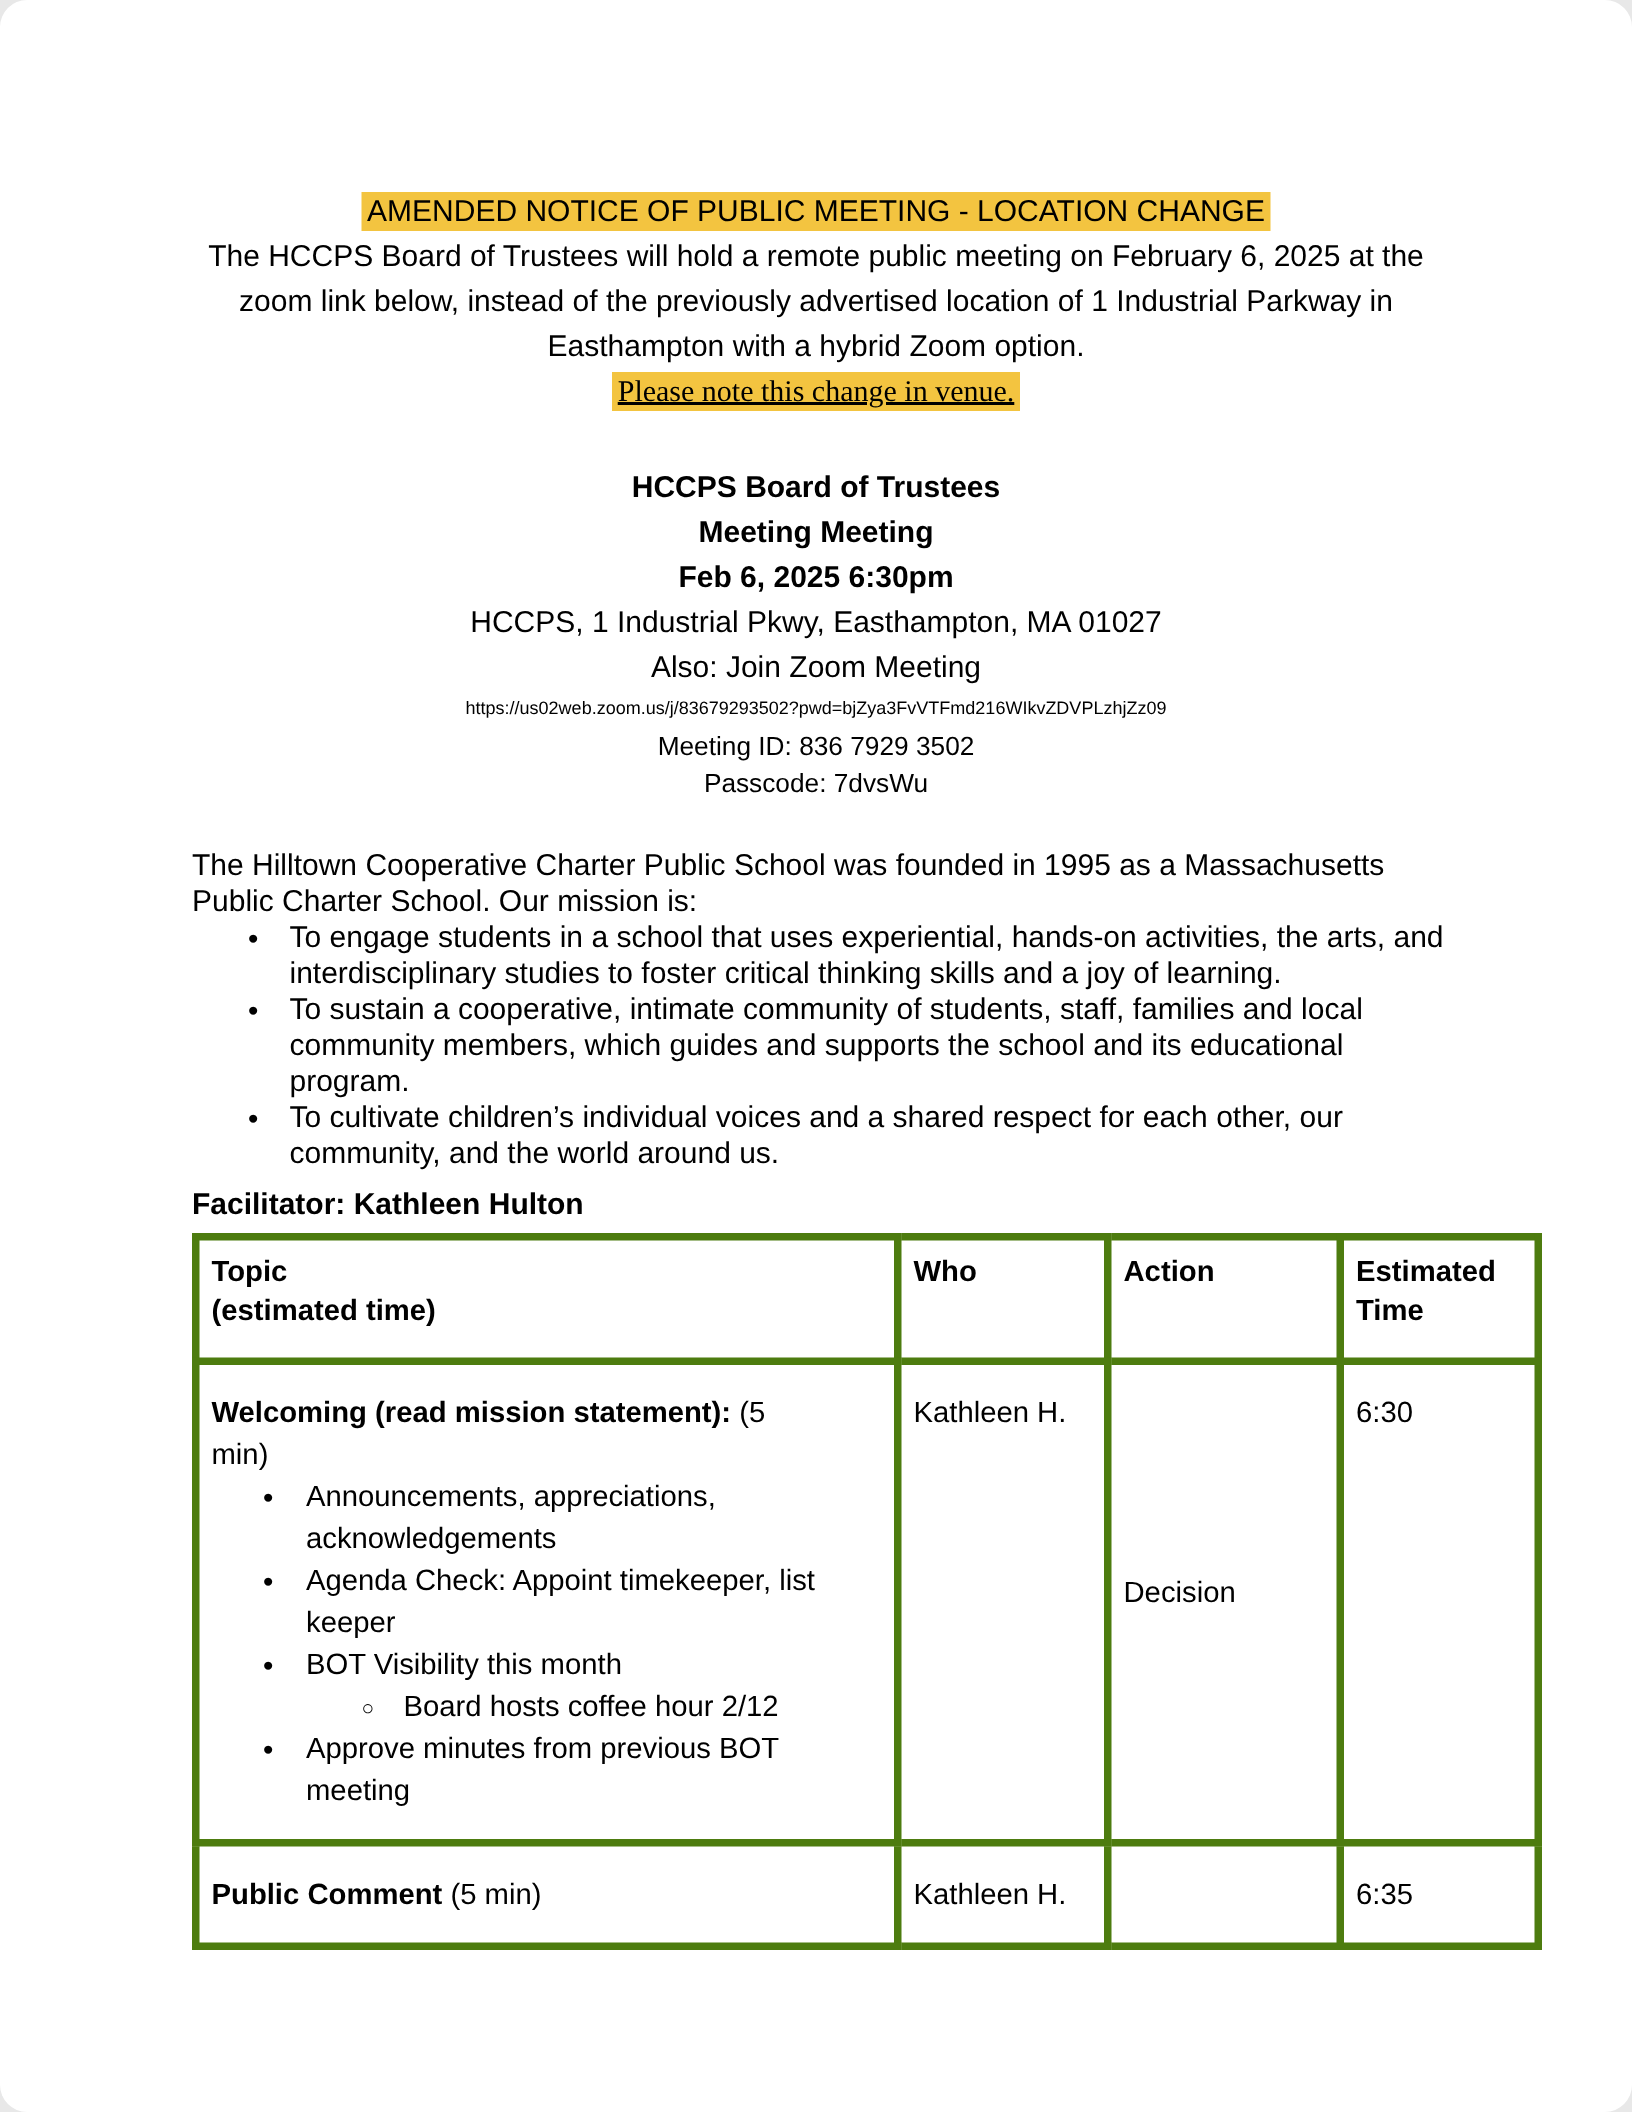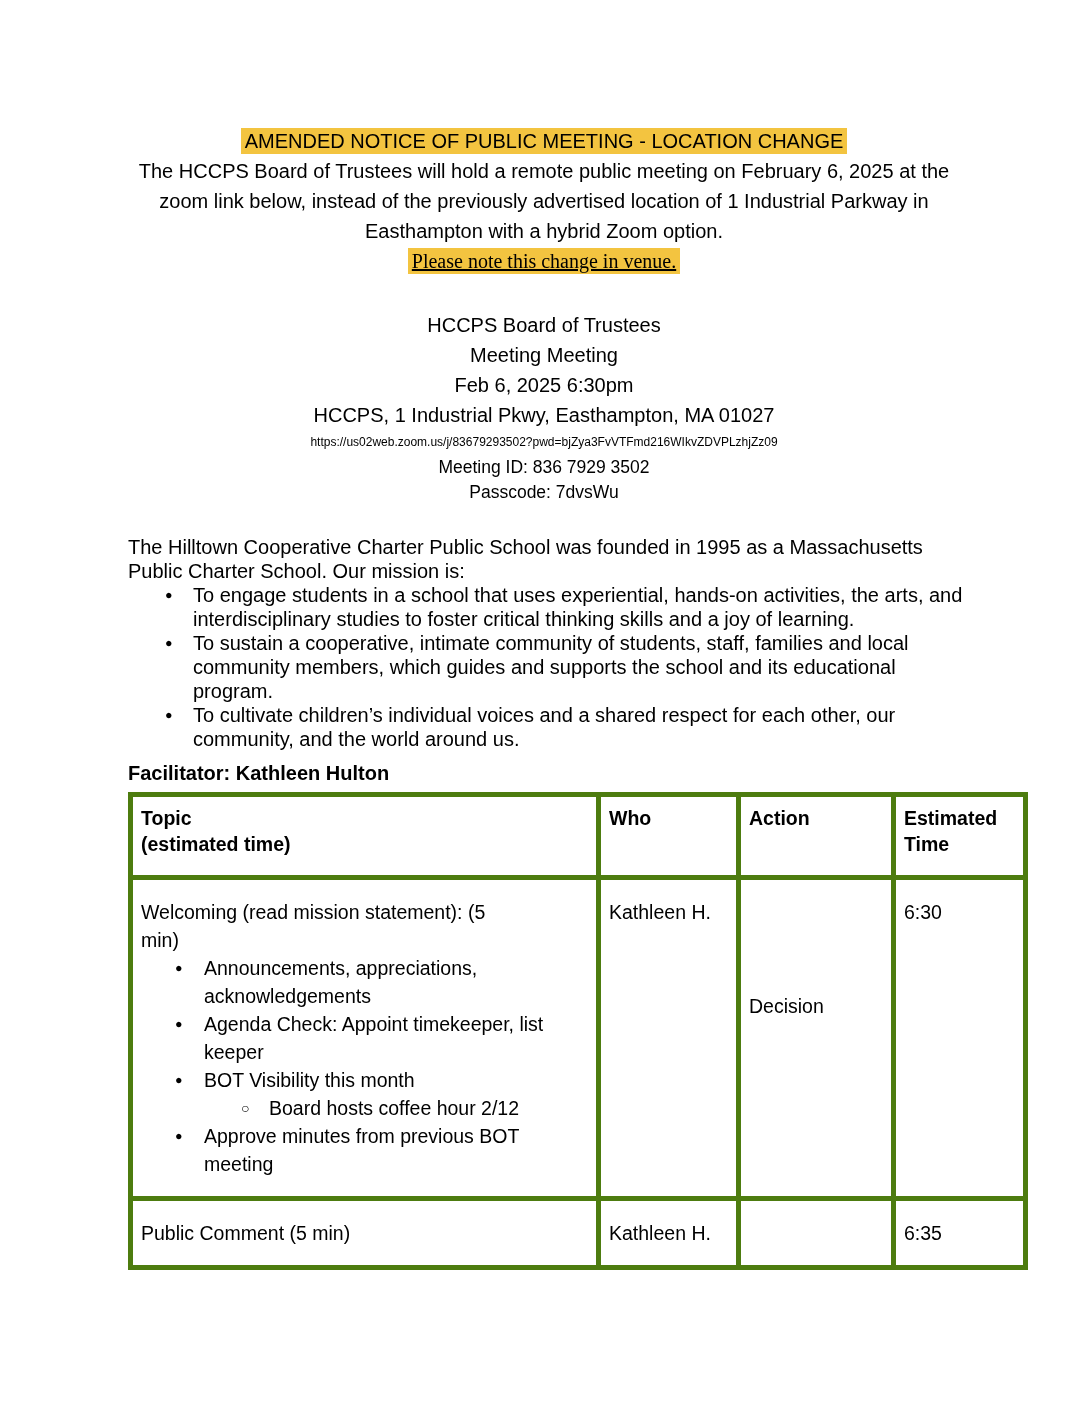--- a/index.html
+++ b/index.html
@@ -5,31 +5,32 @@
   :root { --hl: #F3C440; --ink: #000000; --bg: #FFFFFF; }
   * { box-sizing: border-box; }
   html, body { margin: 0; padding: 0; background: #e8e8e8; }
   .page {
     width: 1088px; height: 1408px; margin: 0 auto;
     background: var(--bg); color: var(--ink);
     font-family: "Liberation Sans", "DejaVu Sans", sans-serif;
     font-size: 20px;
     padding: 126px 65px 0 128px;
     overflow: hidden;
+    border-radius: 18px;
   }
   .text-col { width: 832px; }
 
   
   .notice { text-align: center; line-height: 30px; }
   .hl { background: var(--hl); padding: 2px 4px; }
   .underlined { text-decoration: underline; font-family: Liberation Serif, serif; }
 
   
   .meeting-header { text-align: center; line-height: 30px; margin-top: 34px; }
-  .bold { font-weight: normal; text-align: center; }
+  .bold { font-weight: bold; text-align: center; }
   .mh-url { font-size: 12px; line-height: 25px; }
   .mh-small { font-size: 17.5px; line-height: 25px; }
 
   
   .mission { margin-top: 30px; line-height: 24px; width: 840px; }
   .m-bullet { display: flex; padding-left: 37px; }
   .m-bullet .glyph { width: 28px; flex: none; font-size: 12.5px; line-height: 24px; }
 
   
   .facilitator { margin-top: 10px; line-height: 25px; font-weight: bold; }
@@ -46,21 +47,21 @@
   }
   table.agenda th { font-weight: bold; line-height: 26px; padding-top: 8px; }
   tr.h-row { height: 73px; }
   tr.row-main { height: 233px; }
   tr.row-last { height: 42px; }
   .pre { white-space: pre-wrap; }
   .t-bullet1 { display: flex; padding-left: 34px; }
   .t-bullet1 .glyph { width: 29px; flex: none; font-size: 12.5px; line-height: 28px; }
   .t-bullet2 { display: flex; padding-left: 100px; }
   .t-bullet2 .glyph { width: 28px; flex: none; font-size: 14px; line-height: 28px; }
-  .decision-offset { margin-top: 94px; }
+  .decision-offset { margin-top: 120px; }
 </style>
 </head>
 <body>
 
 <div class="page">
 
   <div class="notice text-col">
     <div>
       <span class="hl">AMENDED NOTICE OF PUBLIC MEETING - LOCATION CHANGE</span>
     </div>
@@ -68,20 +69,21 @@
     <div>
       <span class="hl underlined">Please note this change in venue.</span>
     </div>
   </div>
 
   <div class="meeting-header text-col">
     <div class="bold">HCCPS Board of Trustees</div>
     <div class="bold">Meeting Meeting</div>
     <div class="bold">Feb 6, 2025 6:30pm</div>
     <div>HCCPS, 1 Industrial Pkwy, Easthampton, MA 01027</div>
+    <div>Also: Join Zoom Meeting</div>
     <div class="mh-url">https://us02web.zoom.us/j/83679293502?pwd=bjZya3FvVTFmd216WIkvZDVPLzhjZz09</div>
     <div class="mh-small">Meeting ID: 836 7929 3502</div>
     <div class="mh-small">Passcode: 7dvsWu</div>
   </div>
 
   <div class="mission">
     <div>The Hilltown Cooperative Charter Public School was founded in 1995 as a Massachusetts Public Charter School. Our mission is:</div>
     <div class="m-bullet">
       <span class="glyph">●</span>
       <span>To engage students in a school that uses experiential, hands-on activities, the arts, and interdisciplinary studies to foster critical thinking skills and a joy of learning.</span>

